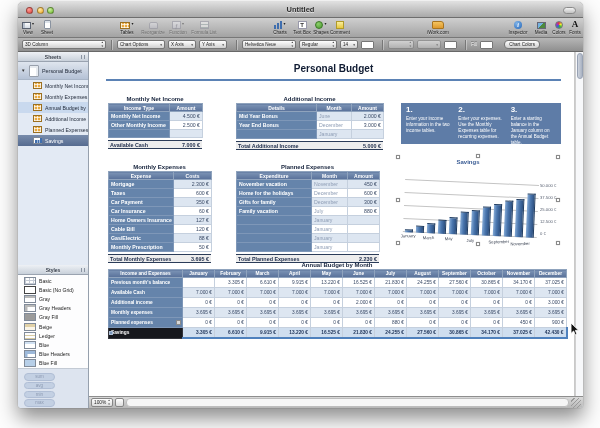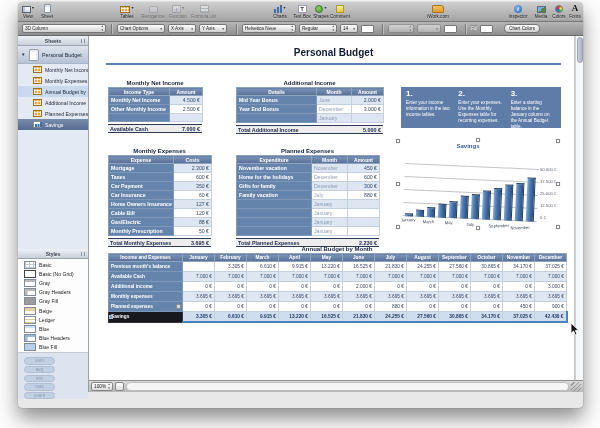--- a/index.html
+++ b/index.html
@@ -134,20 +134,29 @@
   .ylab{position:absolute;left:142px;font-size:4.2px;color:#5a6272;white-space:nowrap}
   .handle{position:absolute;width:4px;height:4px;background:#fff;border:1px solid #8a8a8a;box-shadow:0 0 1px rgba(0,0,0,.4)}
   .cursor{position:absolute;z-index:50}
 </style>
 </head>
 <body>
 
 <div class="stage">
   <div class="window">
 
+    <div class="titlebar">
+      <div class="lights">
+        <span class="light l-close"></span>
+        <span class="light l-min"></span>
+        <span class="light l-zoom"></span>
+      </div>
+      <div class="wtitle">Untitled</div>
+      <div class="tbpill"></div>
+    </div>
 
     <div class="toolbar" id="toolbar">
         <div class="titem" style="left: 10px;">
           <div class="ticon">
             <span class="ic ic-view"></span>
             <span class="tarrow">▾</span>
           </div>
           <div class="tlabel">View</div>
         </div>
         <div class="titem" style="left: 29px;">

